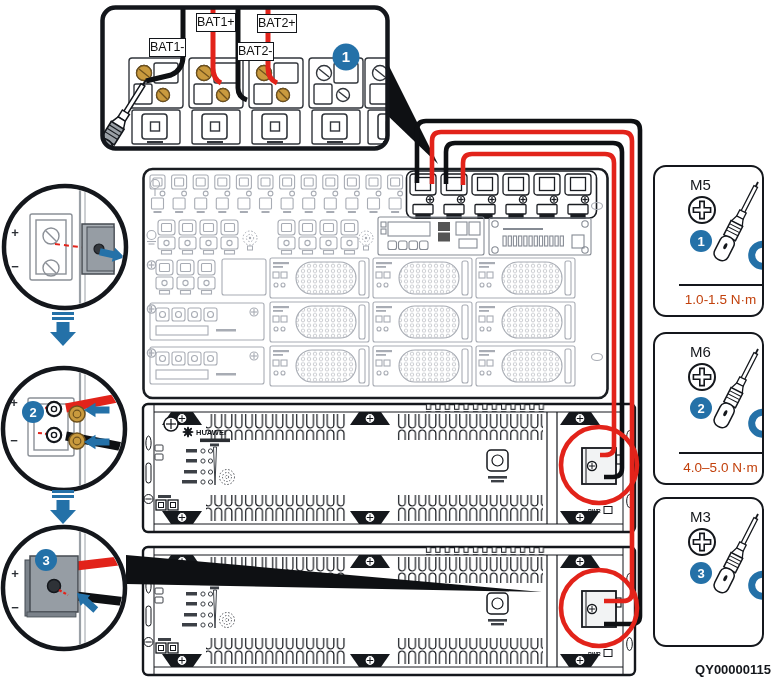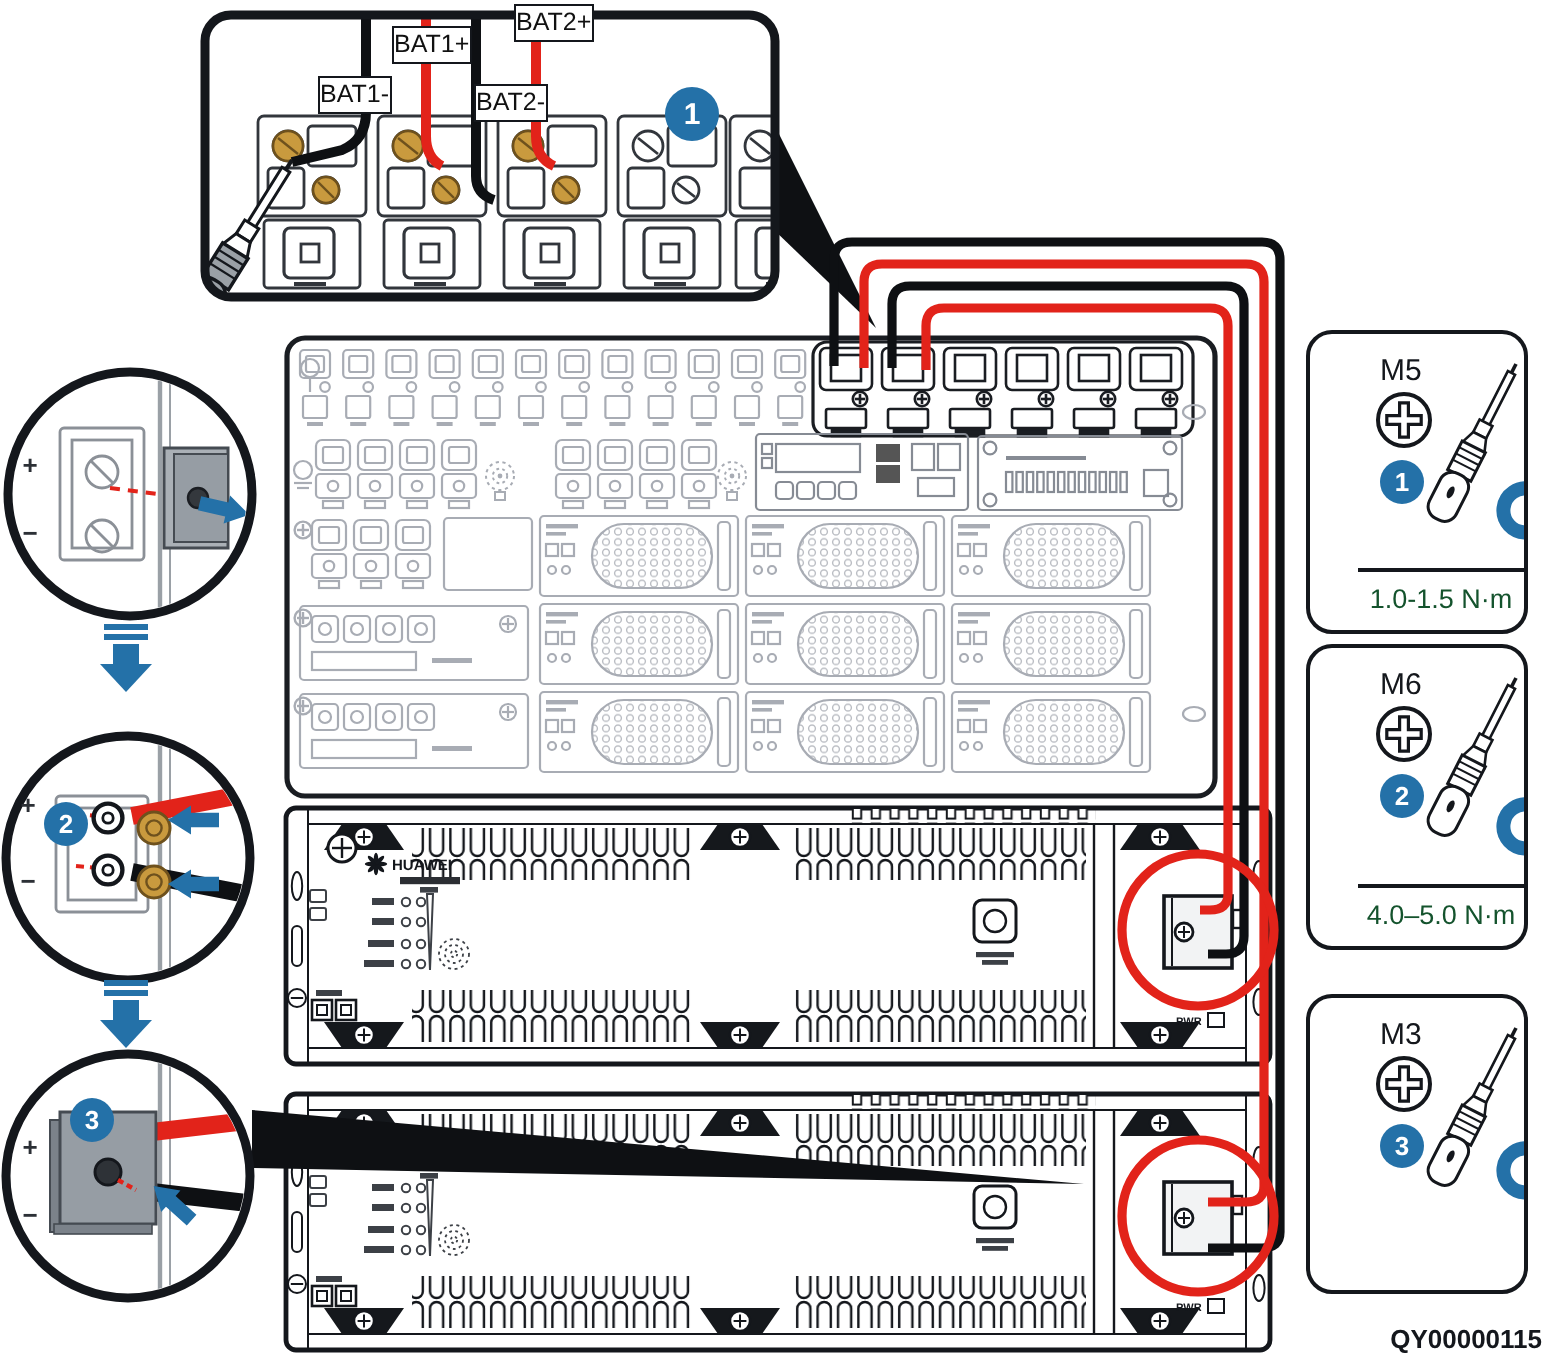--- a/index.html
+++ b/index.html
@@ -6,21 +6,21 @@
   .stage{position:relative;width:774px;height:679px;background:#fff;overflow:hidden;
          font-family:"Liberation Sans",sans-serif;}
   svg.art{position:absolute;left:0;top:0;}
   svg{font-family:"Liberation Sans",sans-serif;}
   .batlab{position:absolute;border:1.7px solid #14171c;background:#fff;height:17px;line-height:17px;
           padding:0 0;font-size:12.5px;color:#111;white-space:nowrap;z-index:3;}
   .tcard{position:absolute;left:653px;width:111px;border:2.6px solid #14171c;border-radius:13px;
          background:#fff;box-sizing:border-box;display:flex;flex-direction:column;z-index:3;padding-left:24px;}
   .tc-main{flex:1;position:relative;overflow:hidden;}
   .tc-footer{border-top:2.6px solid #14171c;height:29px;line-height:27px;text-align:center;
-             font-size:13.5px;color:#14532d;border-radius:0 0 10px 10px;}
+             font-size:13.5px;color:#c2410c;border-radius:0 0 10px 10px;}
   .tsize{font-size:15px;fill:#14171c;}
   .badge-t{font-size:13px;font-weight:bold;fill:#fff;}
   .badge-t-lg{font-size:15px;font-weight:bold;fill:#fff;}
   .pm{font-size:13px;font-weight:bold;fill:#2c3036;text-anchor:middle;}
   .figcode{position:absolute;right:3px;top:662px;font-size:13px;color:#14171c;z-index:3;font-weight:bold;}
 </style>
 </head>
 <body>
 
 <div class="stage">
@@ -491,22 +491,22 @@
     <g transform="translate(46,560)">
       <circle r="11" fill="#2471a8"></circle>
       <text y="4.5" text-anchor="middle" class="badge-t">3</text>
     </g>
     <text x="15" y="578" class="pm">+</text>
     <text x="15" y="612" class="pm">−</text>
   </g>
 </svg>
 
 <div class="batlab" style="left:196px;top:13px">BAT1+</div>
-<div class="batlab" style="left:257px;top:2px">BAT2+</div>
-<div class="batlab" style="left:159px;top:38px">BAT1-</div>
+<div class="batlab" style="left:257px;top:14px">BAT2+</div>
+<div class="batlab" style="left:149px;top:38px">BAT1-</div>
 <div class="batlab" style="left:237px;top:42px">BAT2-</div>
 
 <div class="tcard" style="top:165px;height:152px">
   <div class="tc-main">
     <svg width="106" height="117" viewBox="0 0 106 117">
       <text x="11" y="23" class="tsize">M5</text>
       <g transform="translate(23,43)">
         <circle r="13" fill="#fff" stroke="#14171c" stroke-width="2"></circle>
         <path d="M-2.2,-8.6 H2.2 V-2.2 H8.6 V2.2 H2.2 V8.6 H-2.2 V2.2 H-8.6 V-2.2 H-2.2 Z" fill="#fff" stroke="#14171c" stroke-width="1.6"></path>
       </g>
@@ -514,21 +514,21 @@
         <circle r="11" fill="#2471a8"></circle>
         <text y="4.5" text-anchor="middle" class="badge-t">1</text>
       </g>
       <use href="#sym-screwdriver" transform="translate(79,15) rotate(27)"></use>
       <use href="#sym-rotate" transform="translate(84,88)"></use>
     </svg>
   </div>
   <div class="tc-footer">1.0-1.5 N·m</div>
 </div>
 
-<div class="tcard" style="top:322px;height:153px">
+<div class="tcard" style="top:332px;height:153px">
   <div class="tc-main">
     <svg width="106" height="118" viewBox="0 0 106 118">
       <text x="11" y="23" class="tsize">M6</text>
       <g transform="translate(23,43)">
         <circle r="13" fill="#fff" stroke="#14171c" stroke-width="2"></circle>
         <path d="M-2.2,-8.6 H2.2 V-2.2 H8.6 V2.2 H2.2 V8.6 H-2.2 V2.2 H-8.6 V-2.2 H-2.2 Z" fill="#fff" stroke="#14171c" stroke-width="1.6"></path>
       </g>
       <g transform="translate(22,74)">
         <circle r="11" fill="#2471a8"></circle>
         <text y="4.5" text-anchor="middle" class="badge-t">2</text>

